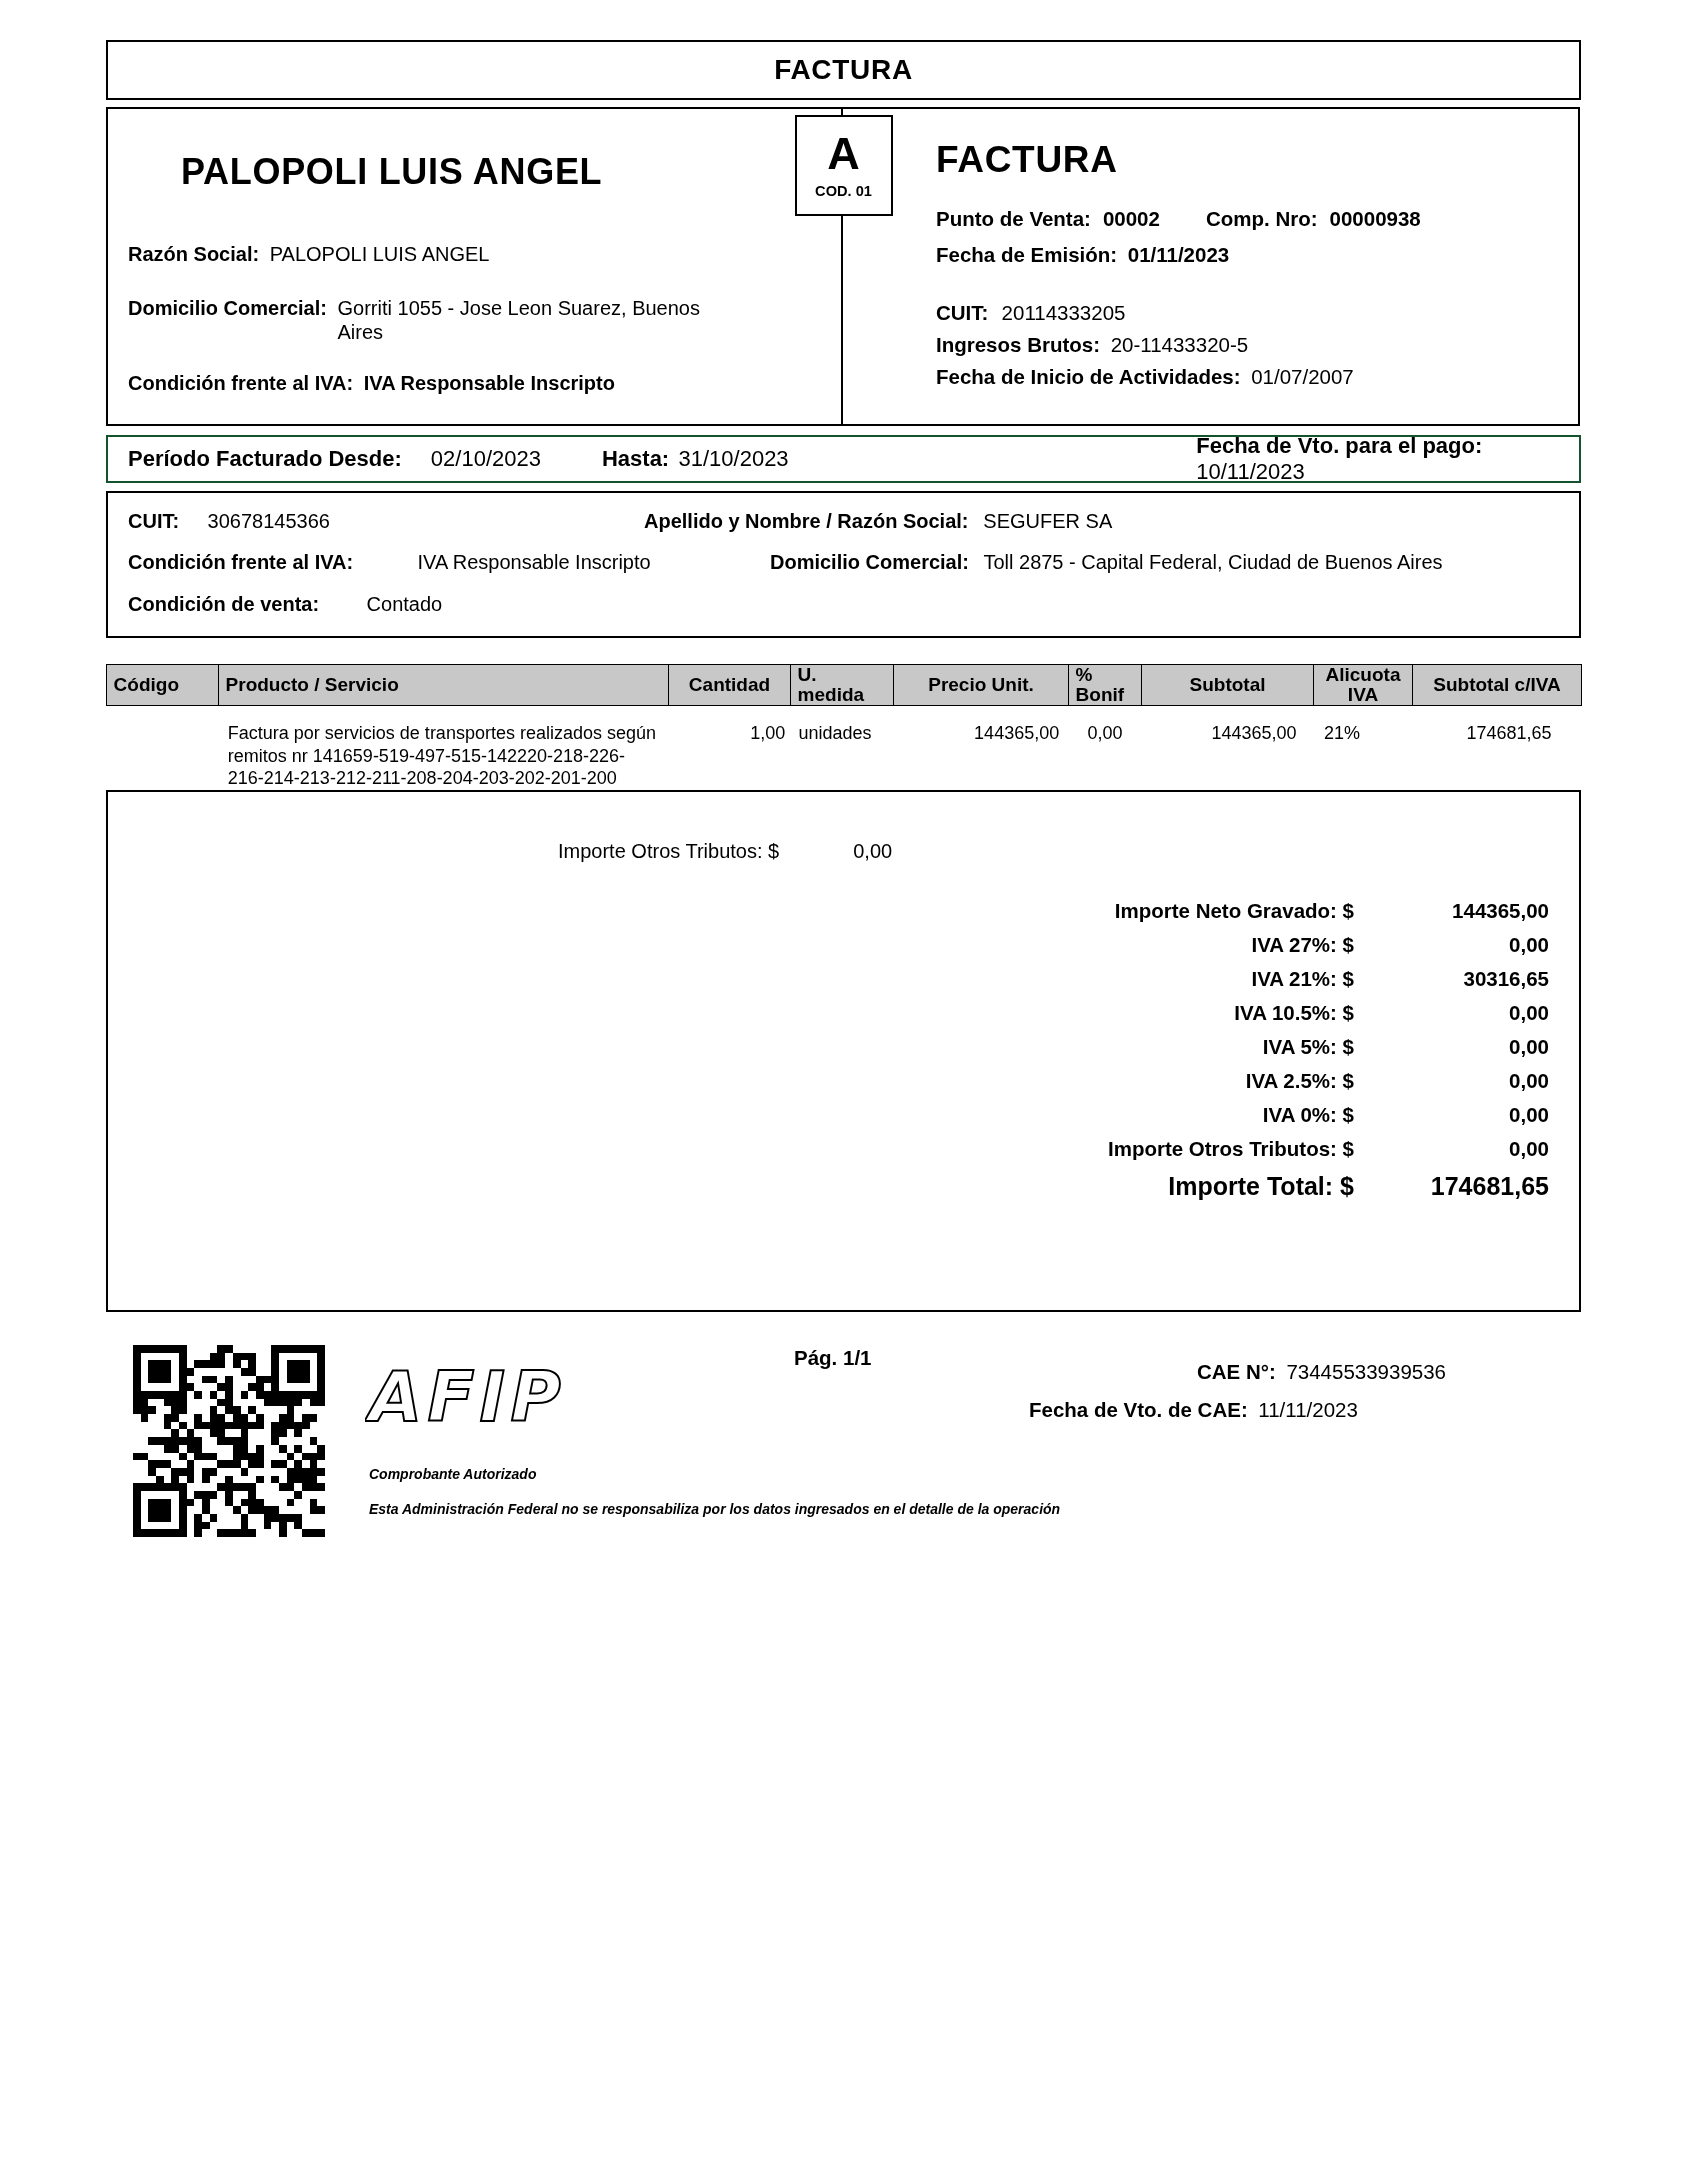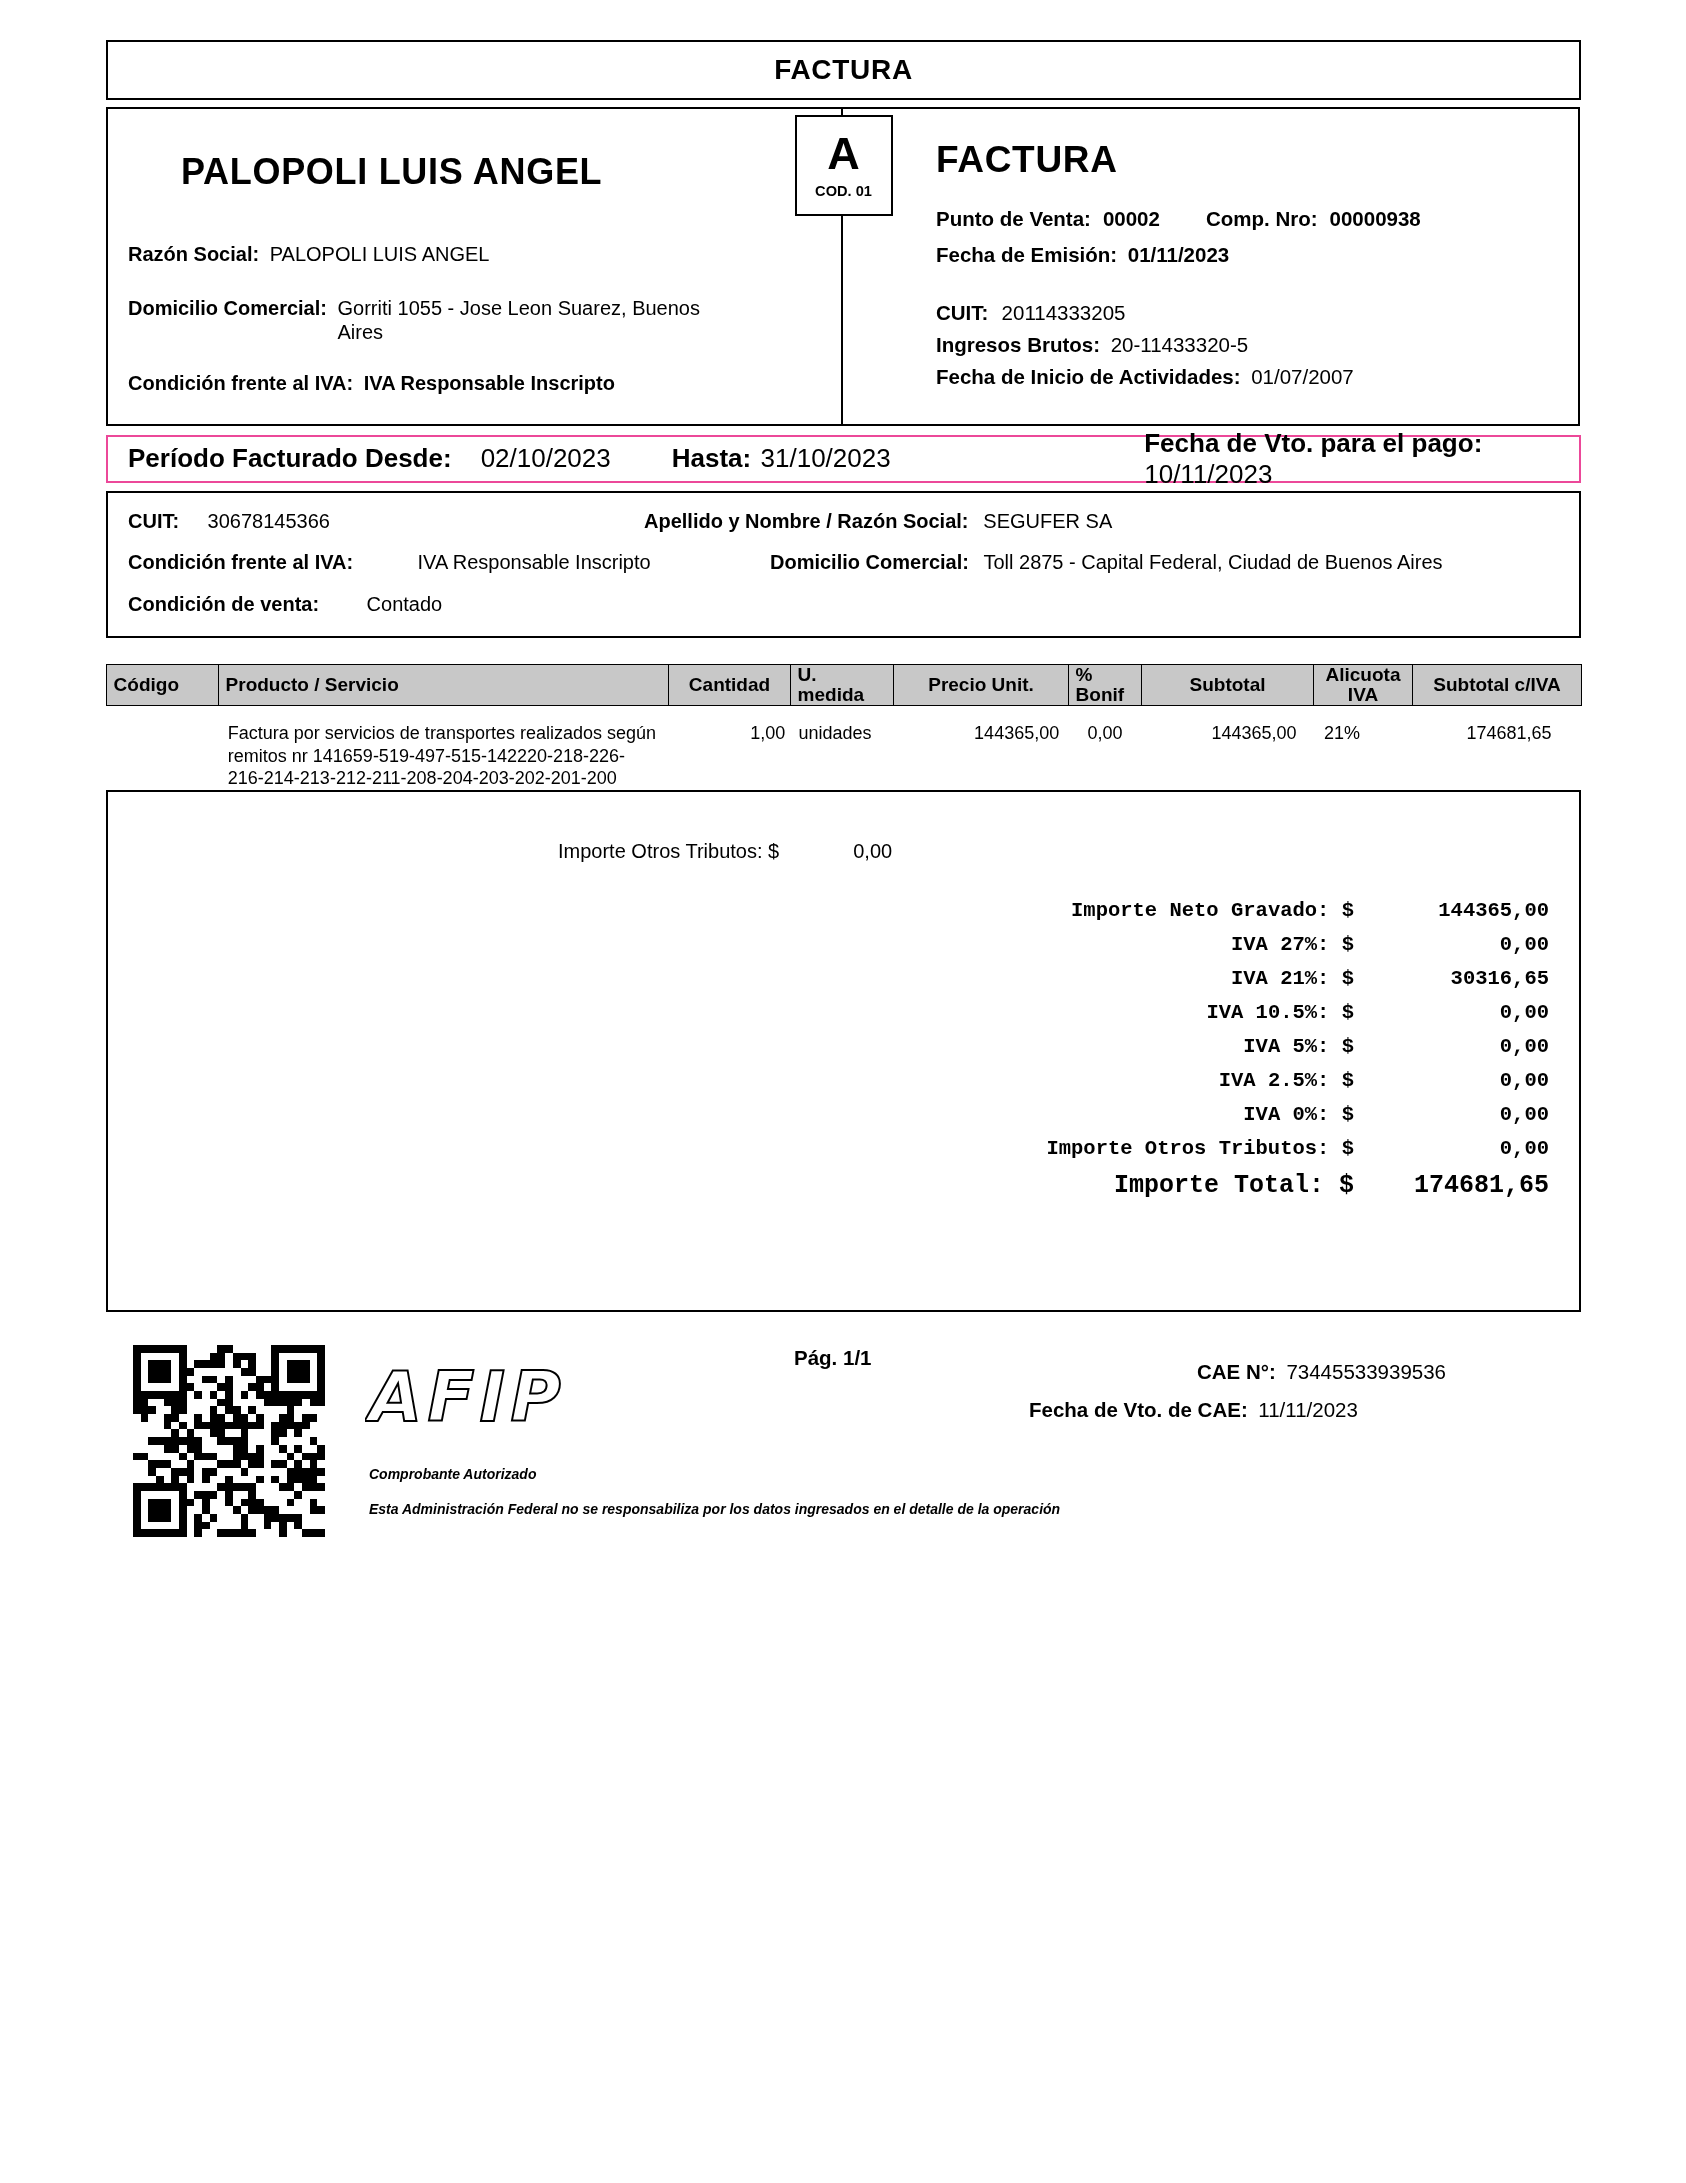--- a/index.html
+++ b/index.html
@@ -49,22 +49,22 @@
   .r-fe .val { font-weight:bold; margin-left:10.6px; }
   .r-cuit { margin-top:34px; }
   .r-cuit .val { margin-left:13.2px; }
   .r-ib { margin-top:8px; }
   .r-ib .val { margin-left:10.6px; }
   .r-fia { margin-top:8px; }
   .r-fia .val { margin-left:10.6px; }
 
   
   .period-bar {
-    margin-top:9.3px; border:2px solid #ec4899; height:48px;
-    display:flex; align-items:center; padding:0 20px; font-size:26px;
+    margin-top:9.3px; border:2px solid #14532d; height:48px;
+    display:flex; align-items:center; padding:0 20px; font-size:22px;
   }
   .period-bar .v-desde { margin-left:29px; }
   .period-bar .l-hasta { margin-left:61px; }
   .period-bar .v-hasta { margin-left:9.3px; }
   .period-group-right { margin-left:auto; margin-right:86px; display:flex; align-items:baseline;flex-direction:column; }
   .period-group-right .val { margin-left:9.3px; }
 
   
   .customer-box { margin-top:8px; border:2px solid #000; padding:17px 20px 20px 20px; font-size:20px; }
   .c-row { display:flex; align-items:baseline; }
@@ -92,21 +92,21 @@
   td.d-precio { text-align:right; padding-right:9.3px; }
   td.d-bonif { text-align:center; }
   td.d-sub { text-align:right; padding-right:17px; }
   td.d-ali { padding-left:10.6px; }
   td.d-subiva { text-align:right; padding-right:30px; }
 
   
   .totals-box { border:2px solid #000; height:522px; padding-top:48px; }
   .otros-inline { display:flex; align-items:baseline; margin-left:450px; font-size:20px; height:28px; }
   .otros-inline .val { margin-left:74px; }
-  .totals-stack { margin-top:26.5px;font-family:Liberation Mono, monospace; }
+  .totals-stack { margin-top:26.5px; }
   .t-row { display:flex; justify-content:flex-end; align-items:baseline; font-size:20.5px; font-weight:bold; line-height:34px; }
   .t-val { width:225px; text-align:right; padding-right:30px; }
   .t-row.t-total { font-size:25px; line-height:40px; }
 
   
   .footer { position:relative; height:463px; }
   .qr { position:absolute; left:26.5px; top:33px; width:192px; height:192px; }
   .afip-logo { position:absolute; left:259px; top:40px; }
   .comprobante { position:absolute; left:263px; top:154px; font-size:14px; font-weight:bold; font-style:italic; }
   .disclaimer { position:absolute; left:263px; top:189px; font-size:14px; font-weight:bold; font-style:italic; }

